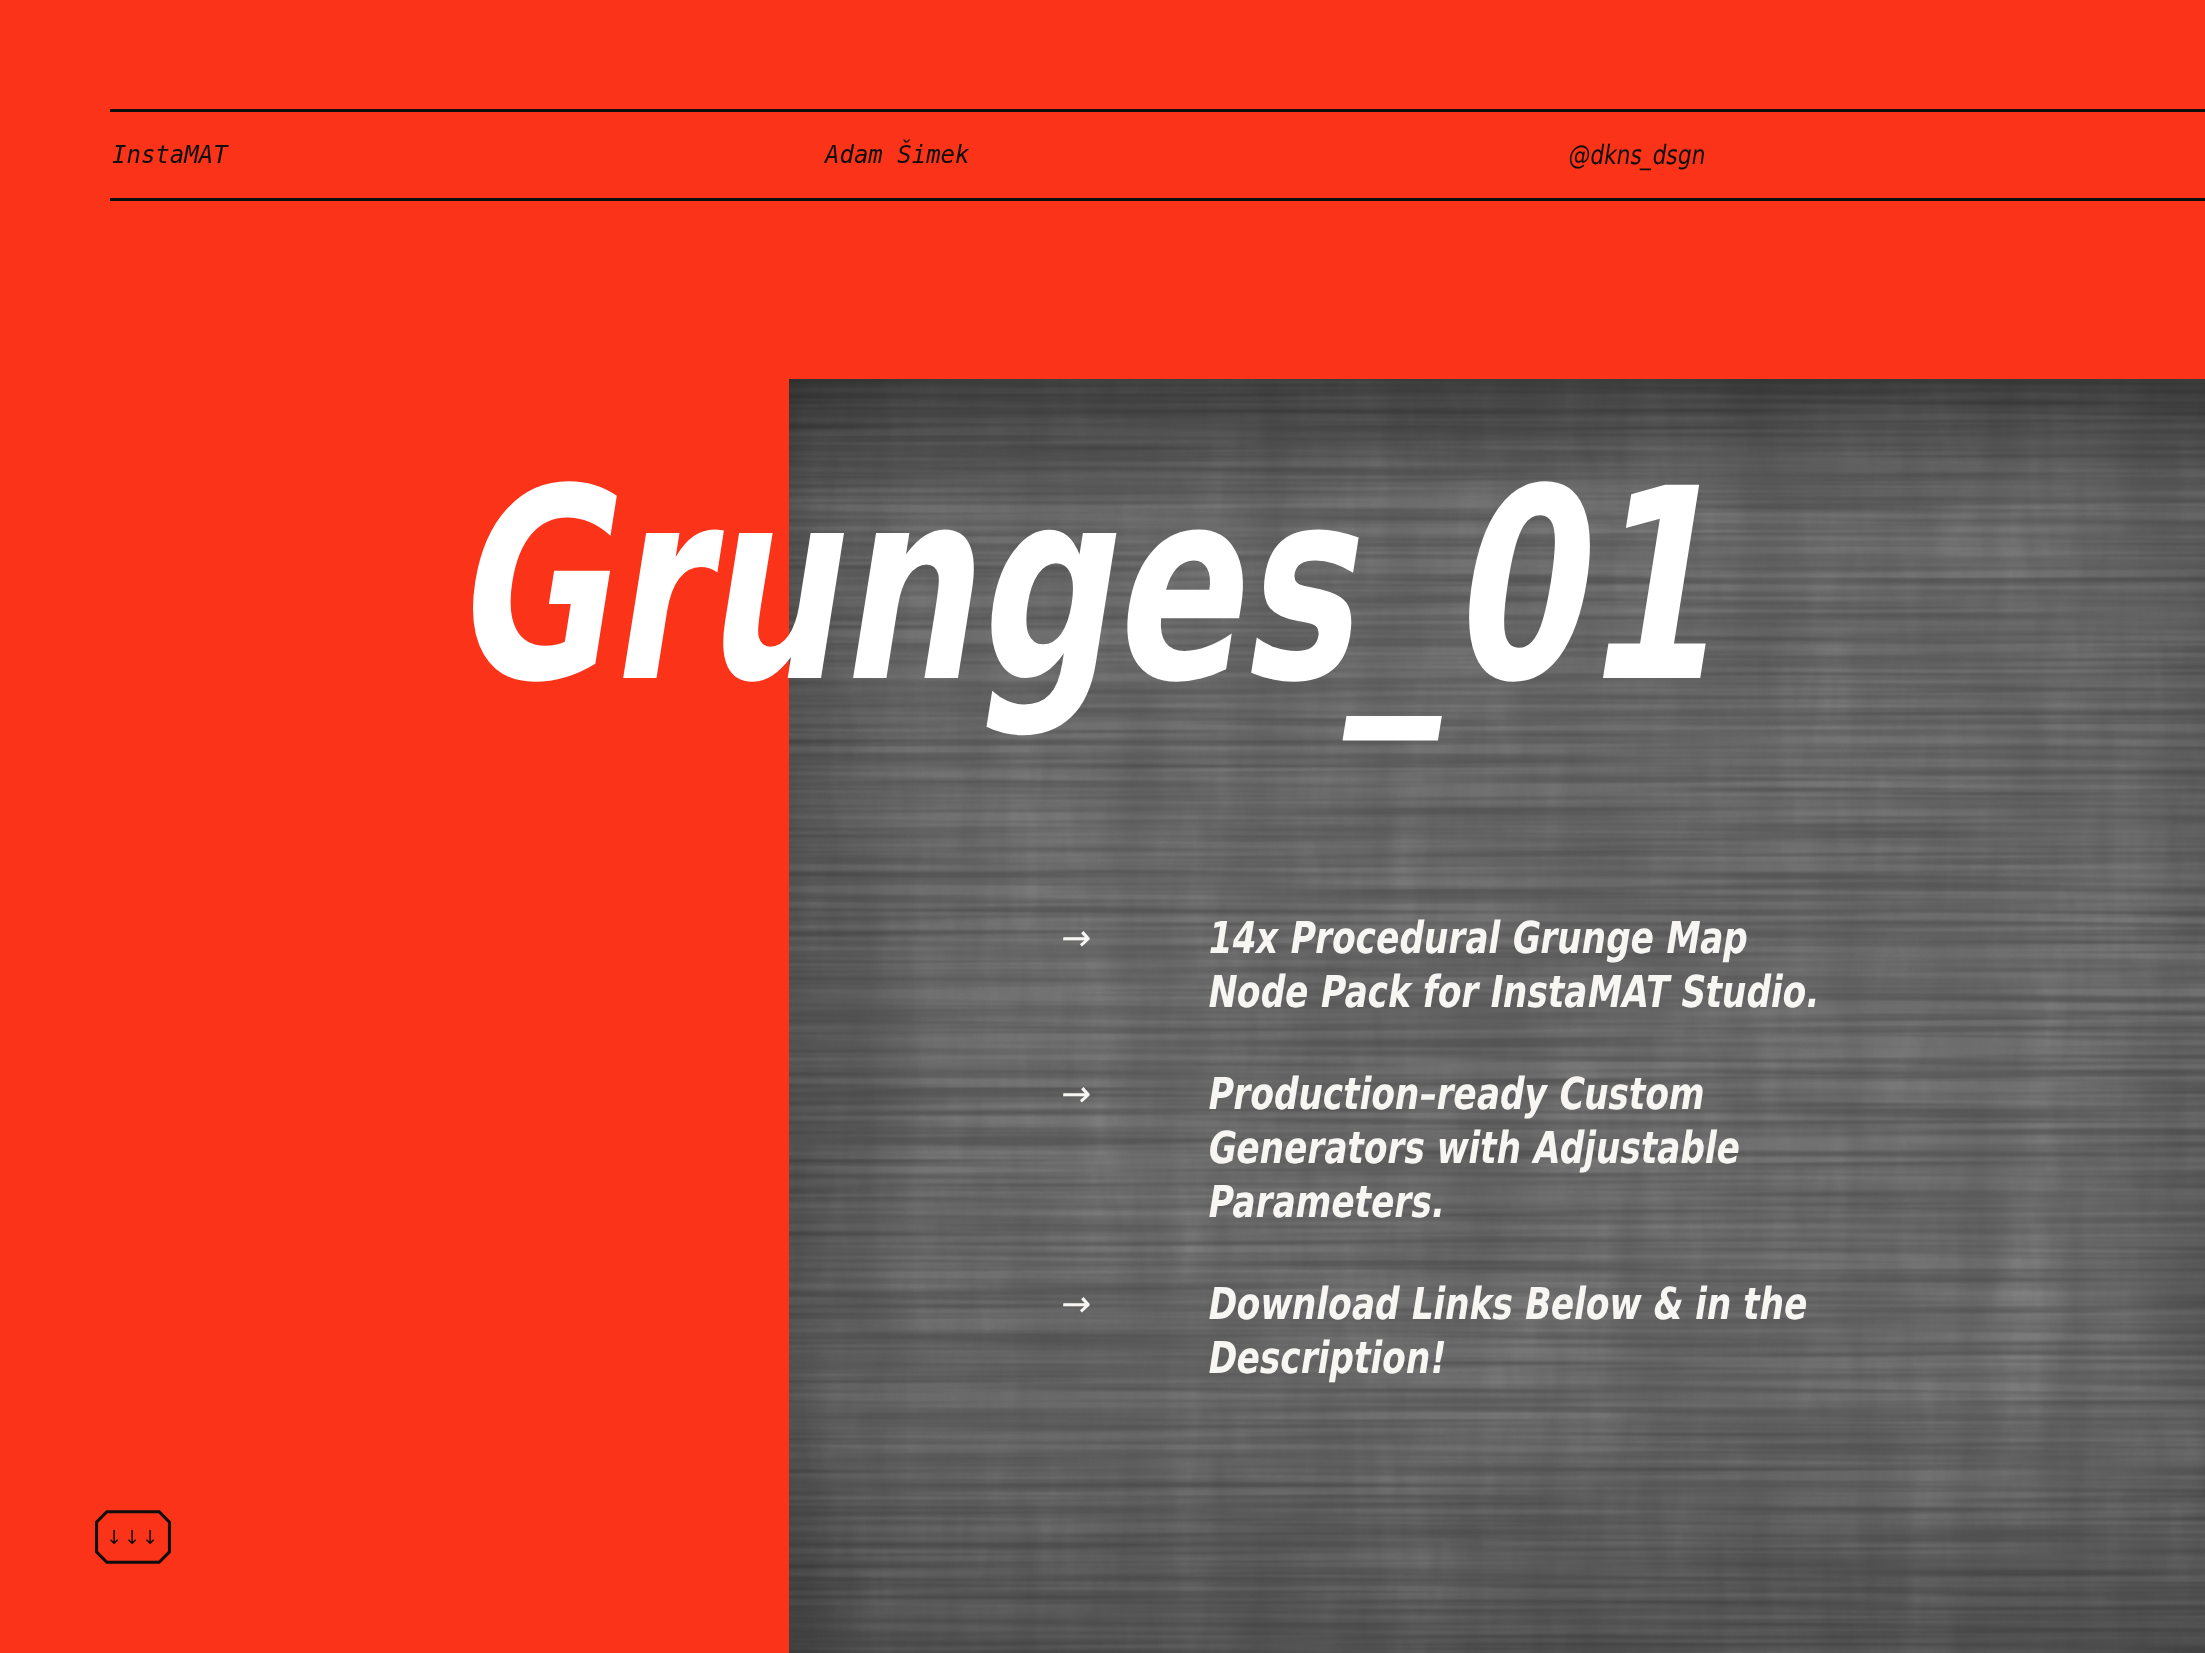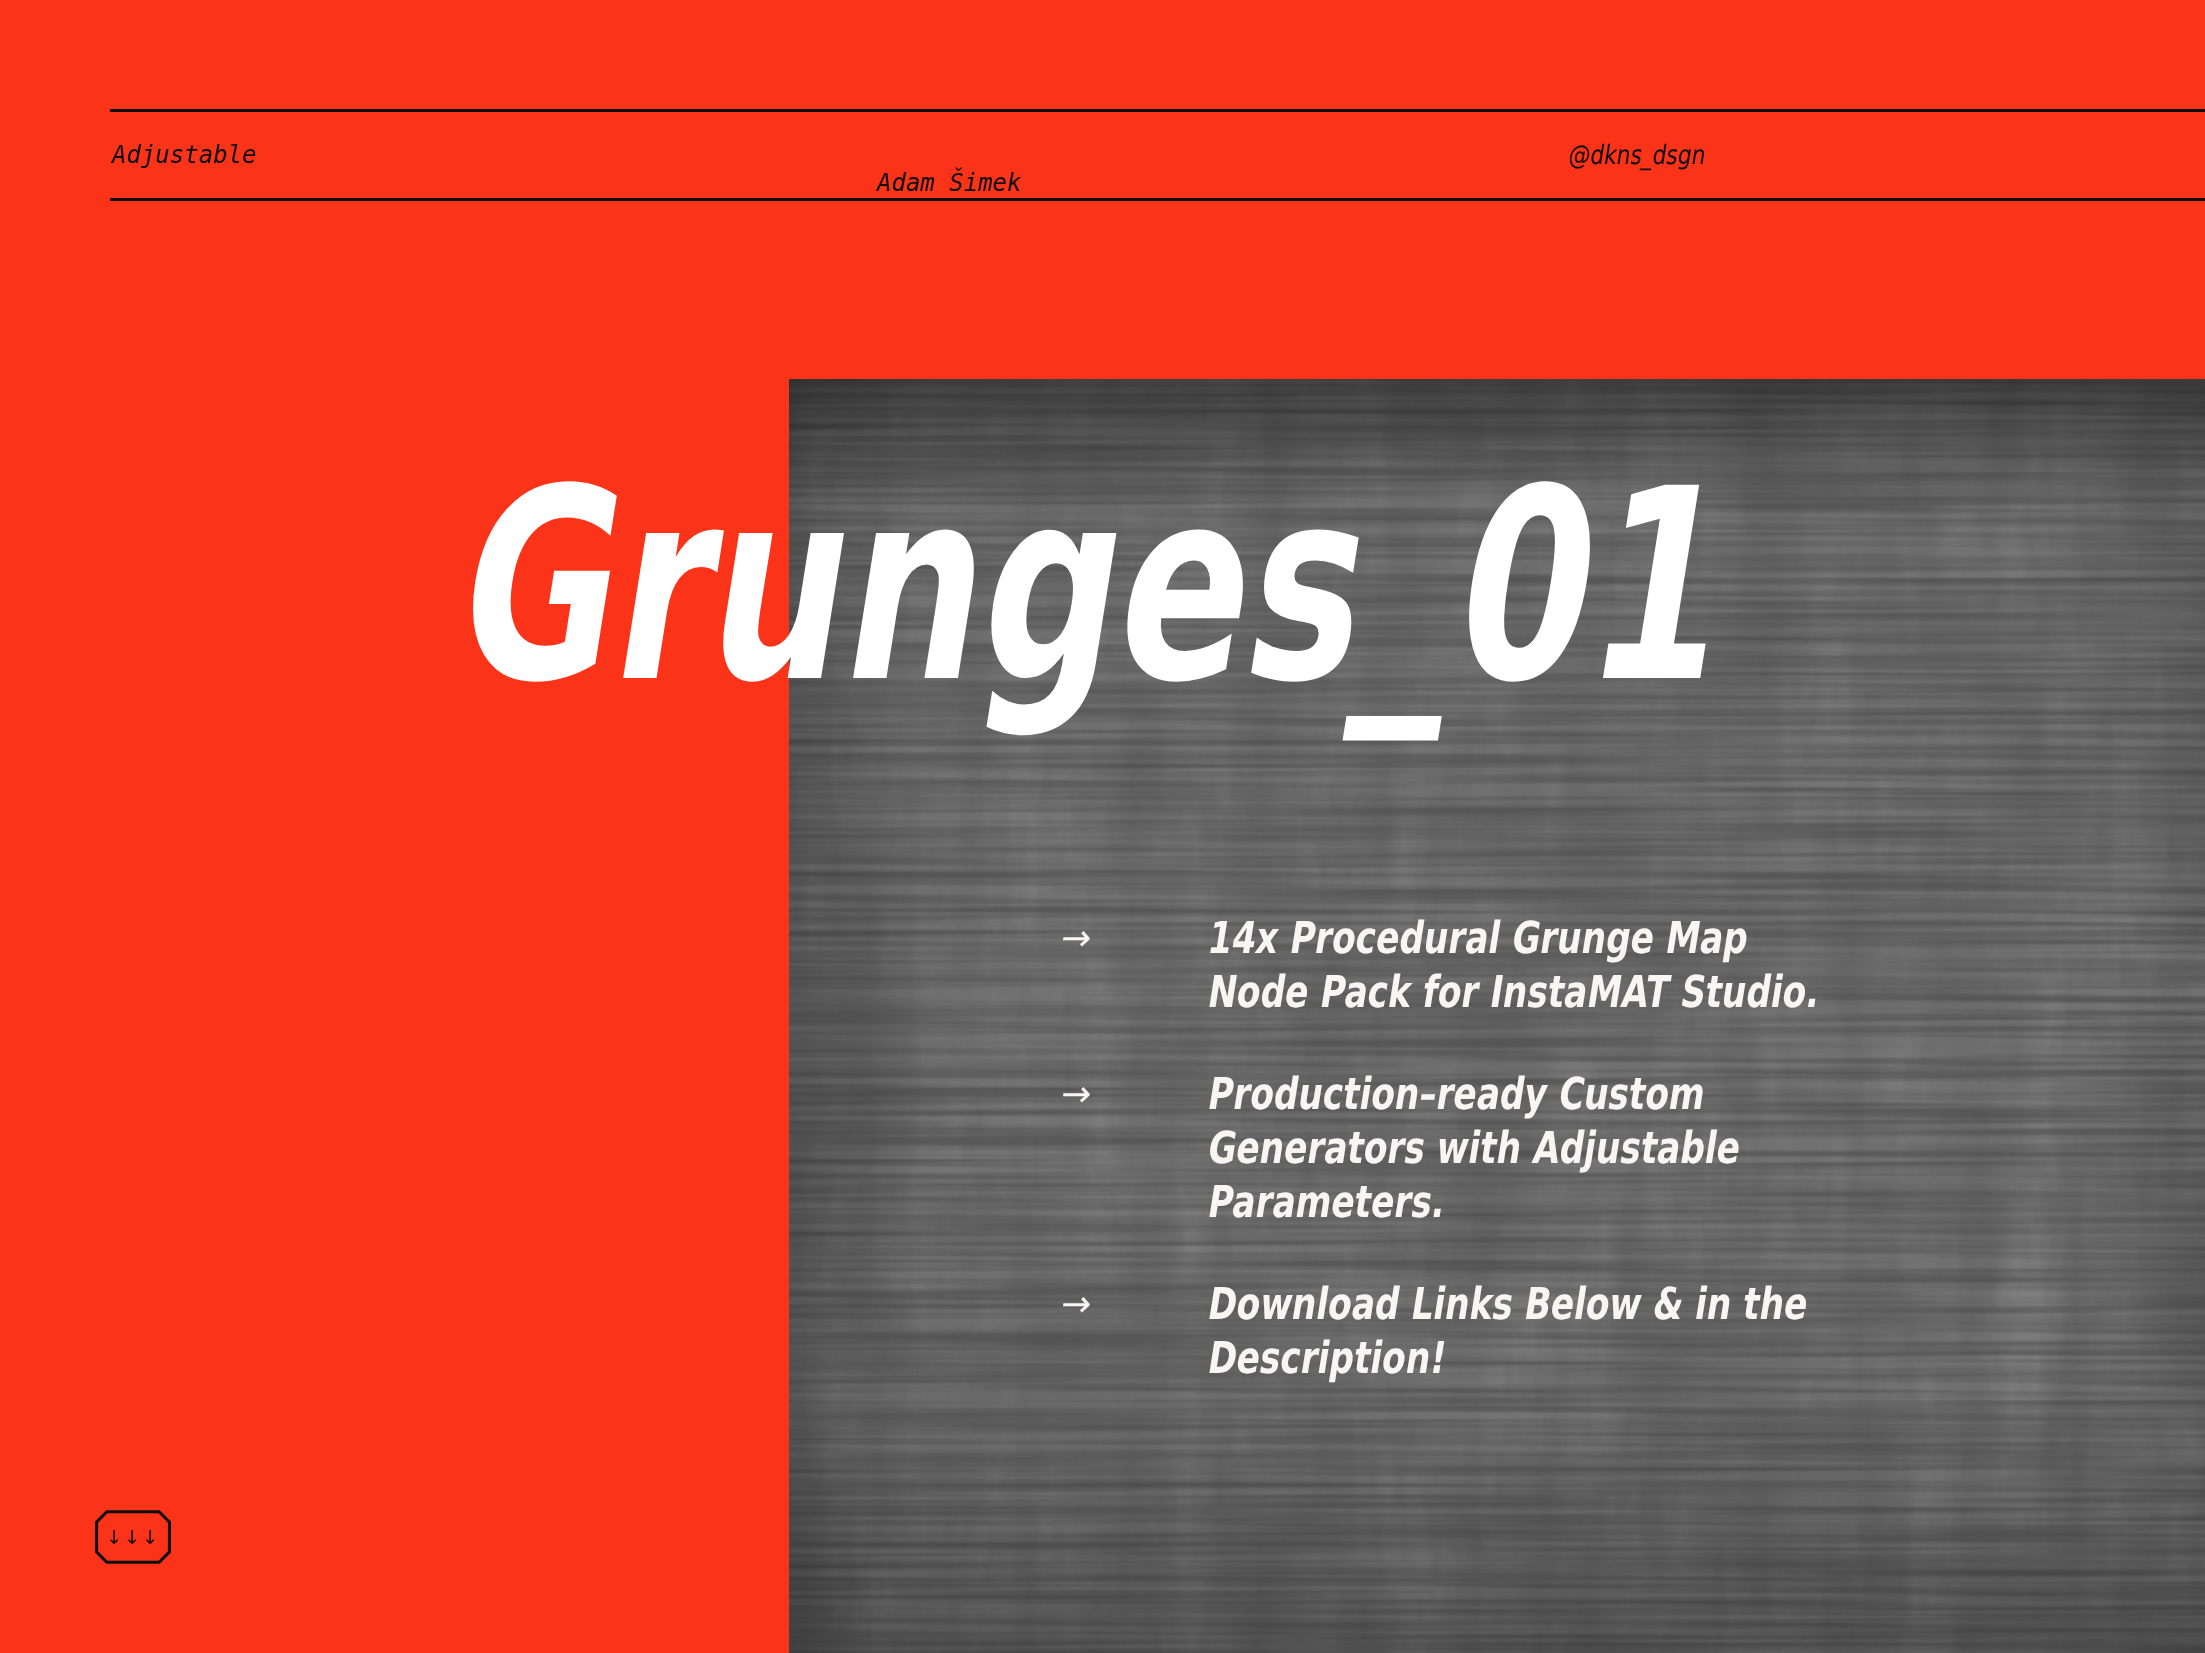--- a/index.html
+++ b/index.html
@@ -30,21 +30,21 @@
     top: 143px;
     font-family: "DejaVu Sans Mono", monospace;
     font-style: italic;
     font-size: 24px;
     line-height: 1;
     color: #0E0E0E;
     letter-spacing: 0px;
     white-space: nowrap;
   }
   .hdr-portfolio { left: 112px; }
-  .hdr-author    { left: 877px; margin-top: 28px; }
+  .hdr-author    { left: 825px; }
 
   .hdr-handle {
     position: absolute;
     left: 1571px;
     top: 142px;
     font-family: "DejaVu Sans", sans-serif;
     font-size: 26.5px;
     line-height: 1;
     color: #0E0E0E;
     white-space: nowrap;
@@ -144,21 +144,21 @@
     letter-spacing: 4px;
     fill: #0E0E0E;
   }
 </style>
 </head>
 <body>
 
 <div class="stage">
 
   <div class="rule rule-top"></div>
-  <span class="hdr-mono hdr-portfolio">Adjustable</span>
+  <span class="hdr-mono hdr-portfolio">InstaMAT</span>
   <span class="hdr-mono hdr-author">Adam Šimek</span>
   <span class="hdr-handle">@dkns_dsgn</span>
 
   <div class="rule rule-bottom"></div>
 
   <div class="panel">
     <svg class="texture" viewBox="0 0 1706 1446" preserveAspectRatio="none">
       <defs>
         <filter id="mottle" x="0" y="0" width="100%" height="100%">
           <feTurbulence type="fractalNoise" baseFrequency="0.004 0.003" numOctaves="4" seed="8"></feTurbulence>

